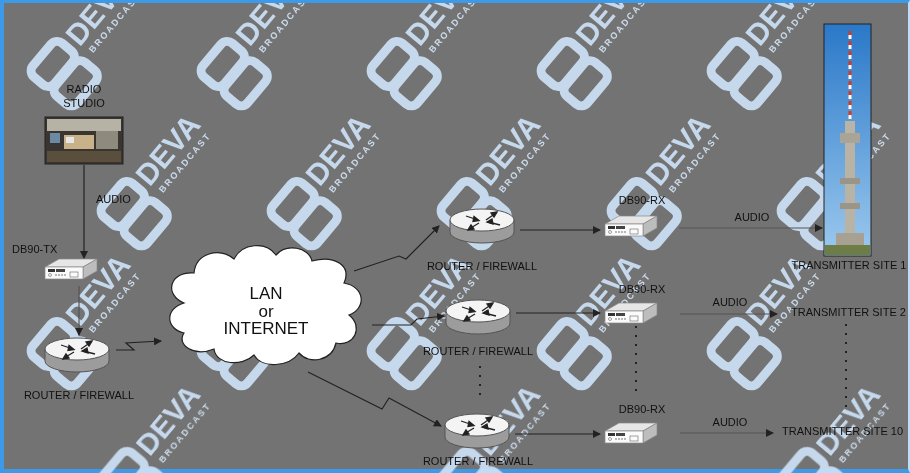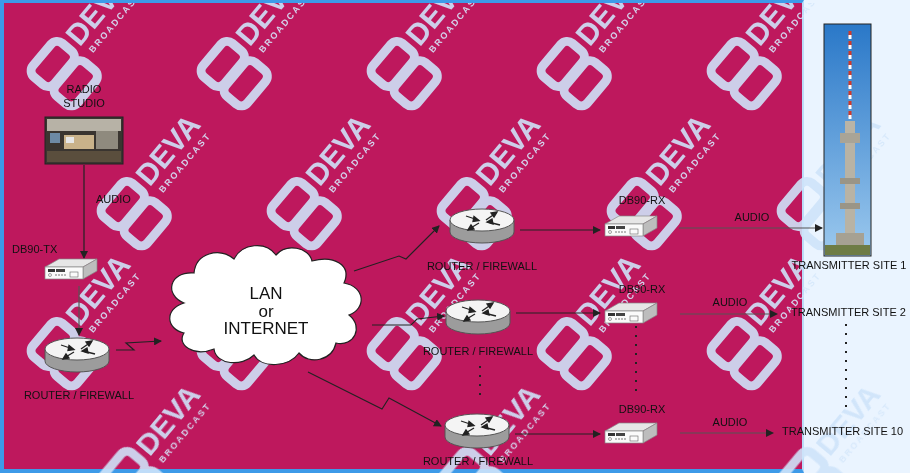--- a/index.html
+++ b/index.html
@@ -1,17 +1,17 @@
 <!DOCTYPE html>
 <html><head>
 <meta charset="utf-8">
 <style>
   html, body { margin: 0; padding: 0; }
   body { width: 910px; height: 473px; overflow: hidden; background: #eaf4ff; font-family: "Liberation Sans", sans-serif; }
-  #stage { position: relative; width: 804px; height: 473px; background: #be185d; box-sizing: border-box; border-top: 3px solid #3d9ae8; border-left: 4px solid #3d9ae8; border-bottom: 4px solid #3d9ae8; border-right: 2px solid #bcdcf8; }
+  #stage { position: relative; width: 910px; height: 473px; background: #737373; box-sizing: border-box; border-top: 3px solid #3d9ae8; border-left: 4px solid #3d9ae8; border-bottom: 4px solid #3d9ae8; border-right: 2px solid #bcdcf8; }
   svg { position: absolute; left: 0; top: 0; }
   .lbl { font-family: "Liberation Sans", sans-serif; font-size: 11px; fill: #111; }
   .cloudtxt { font-family: "Liberation Sans", sans-serif; font-size: 17px; fill: #111; }
   .wm { font-family: "Liberation Sans", sans-serif; font-weight: bold; }
 </style>
 </head>
 <body>
 
 <div id="stage">
 <svg width="910" height="473" viewBox="0 0 910 473">

